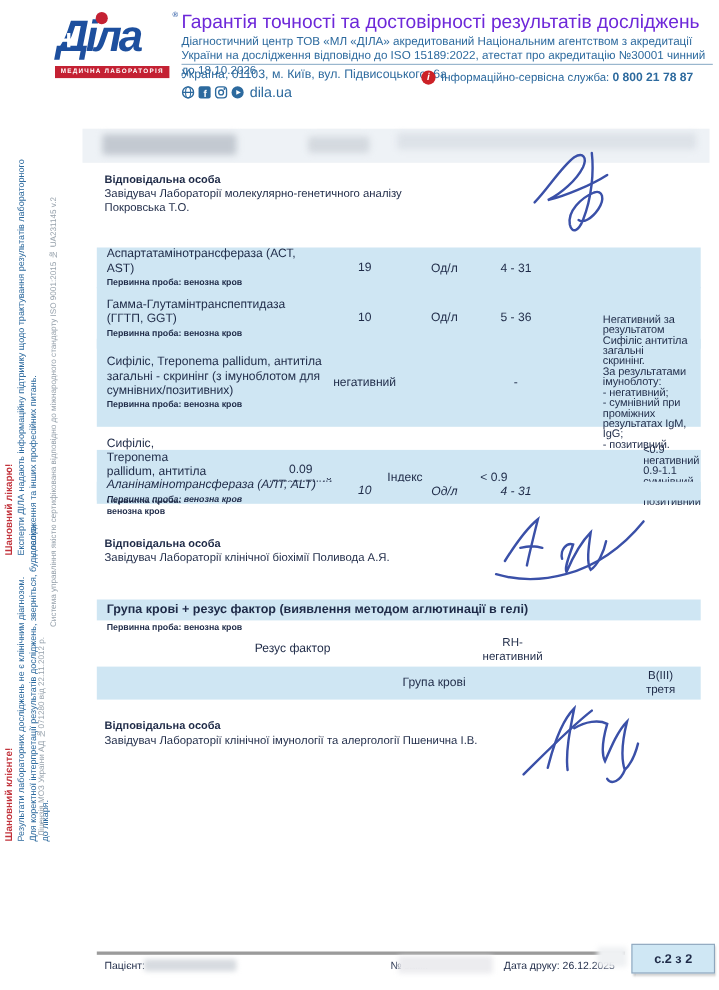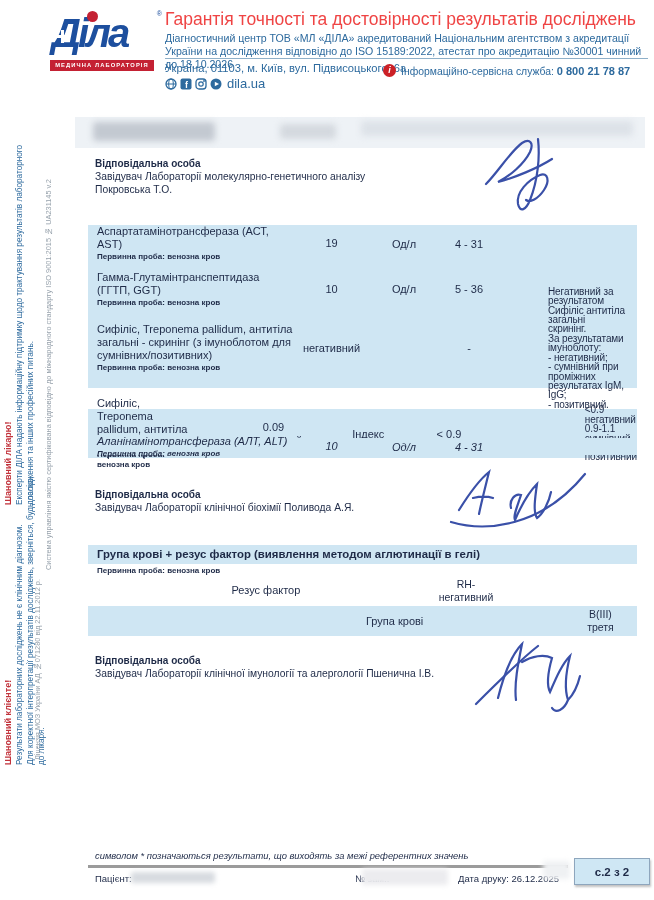--- a/index.html
+++ b/index.html
@@ -15,21 +15,21 @@
   
   .logo { position:absolute; left:44px; top:8px; width:118px; height:66px; }
   .logo-text { position:absolute; left:8px; top:2px; font-weight:bold; font-style:italic; font-size:40px; line-height:46px; color:#1d4f9e; letter-spacing:-3px; }
   .logo-dot { position:absolute; left:43px; top:3px; width:11px; height:11px; border-radius:50%; background:#c42133; }
   .logo-cross { position:absolute; left:12px; top:22px; width:13px; height:13px; }
   .logo-cross:before { content:""; position:absolute; left:5px; top:0; width:3px; height:13px; background:#fff; }
   .logo-cross:after { content:""; position:absolute; left:0; top:5px; width:13px; height:3px; background:#fff; }
   .logo-reg { position:absolute; right:0; top:2px; font-size:7px; color:#1d4f9e; font-style:normal; }
   .logo-bar { position:absolute; left:6px; top:52px; width:104px; height:11px; background:#c42133; color:#fff; font-size:5.8px; font-weight:bold; letter-spacing:1.1px; text-align:center; line-height:11px; }
 
-  .h-title { position:absolute; left:165px; top:9px; width:488px; font-size:17.5px; color:#ef4444; }
+  .h-title { position:absolute; left:165px; top:9px; width:488px; font-size:17.5px; color:#6d28d9; }
   .h-accred { position:absolute; left:165px; top:32px; width:486px; font-size:10.6px; line-height:13px; color:#2d6a9e; }
   .h-line { position:absolute; left:165px; top:58px; width:483px; border-top:1px solid #8fb0c9; }
   .h-addr { position:absolute; left:165px; top:62px; font-size:11.2px; color:#2d6a9e; }
   .h-social { position:absolute; left:165px; top:76px; display:flex; align-items:center; gap:3px; }
   .h-social svg { display:block; }
   .h-site { font-size:13px; color:#2d6a9e; margin-left:2px; }
   .h-info { position:absolute; left:383px; top:64px; display:flex; align-items:center; gap:5px; }
   .info-ico { width:13px; height:13px; border-radius:50%; background:#cc2127; color:#fff; font-size:9px; font-weight:bold; text-align:center; line-height:13px; font-style:italic; }
   .h-info-text { font-size:10.4px; color:#2d6a9e; }
   .h-info-text b { font-size:11px; }
@@ -259,21 +259,20 @@
   <div class="resp" style="top:654px;">
     <div class="resp-label">Відповідальна особа</div>
     <div class="resp-line">Завідувач Лабораторії клінічної імунології та алергології Пшенична І.В.</div>
   </div>
   <svg class="sig" style="left:468px; top:632px;" width="145" height="85" viewBox="0 0 145 85">
     <path d="M8,72 C30,50 52,28 70,14"></path>
     <path d="M30,66 C36,42 44,22 54,12 C50,32 46,52 48,68"></path>
     <path d="M54,30 C64,24 76,22 84,26 C80,40 78,52 82,60 C88,46 94,32 102,24 C98,40 96,56 100,68 C106,62 110,52 112,44 M100,68 C96,78 88,82 84,76"></path>
   </svg>
 
-  <div class="f-note">символом * позначаються результати, що виходять за межі референтних значень</div>
   <div class="f-rule"></div>
 
   <div class="f-text" style="left:95px;">Пацієнт:</div>
   <div class="f-blur f-pat-blur"></div>
   <div class="f-text" style="left:323px;margin-left:32px;">№ зам.:</div>
   <div class="f-blur f-ord-blur"></div>
   <div class="f-text" style="left:458px;">
     <span>Дата друку:</span>
     <span>26.12.2025</span>
   </div>

